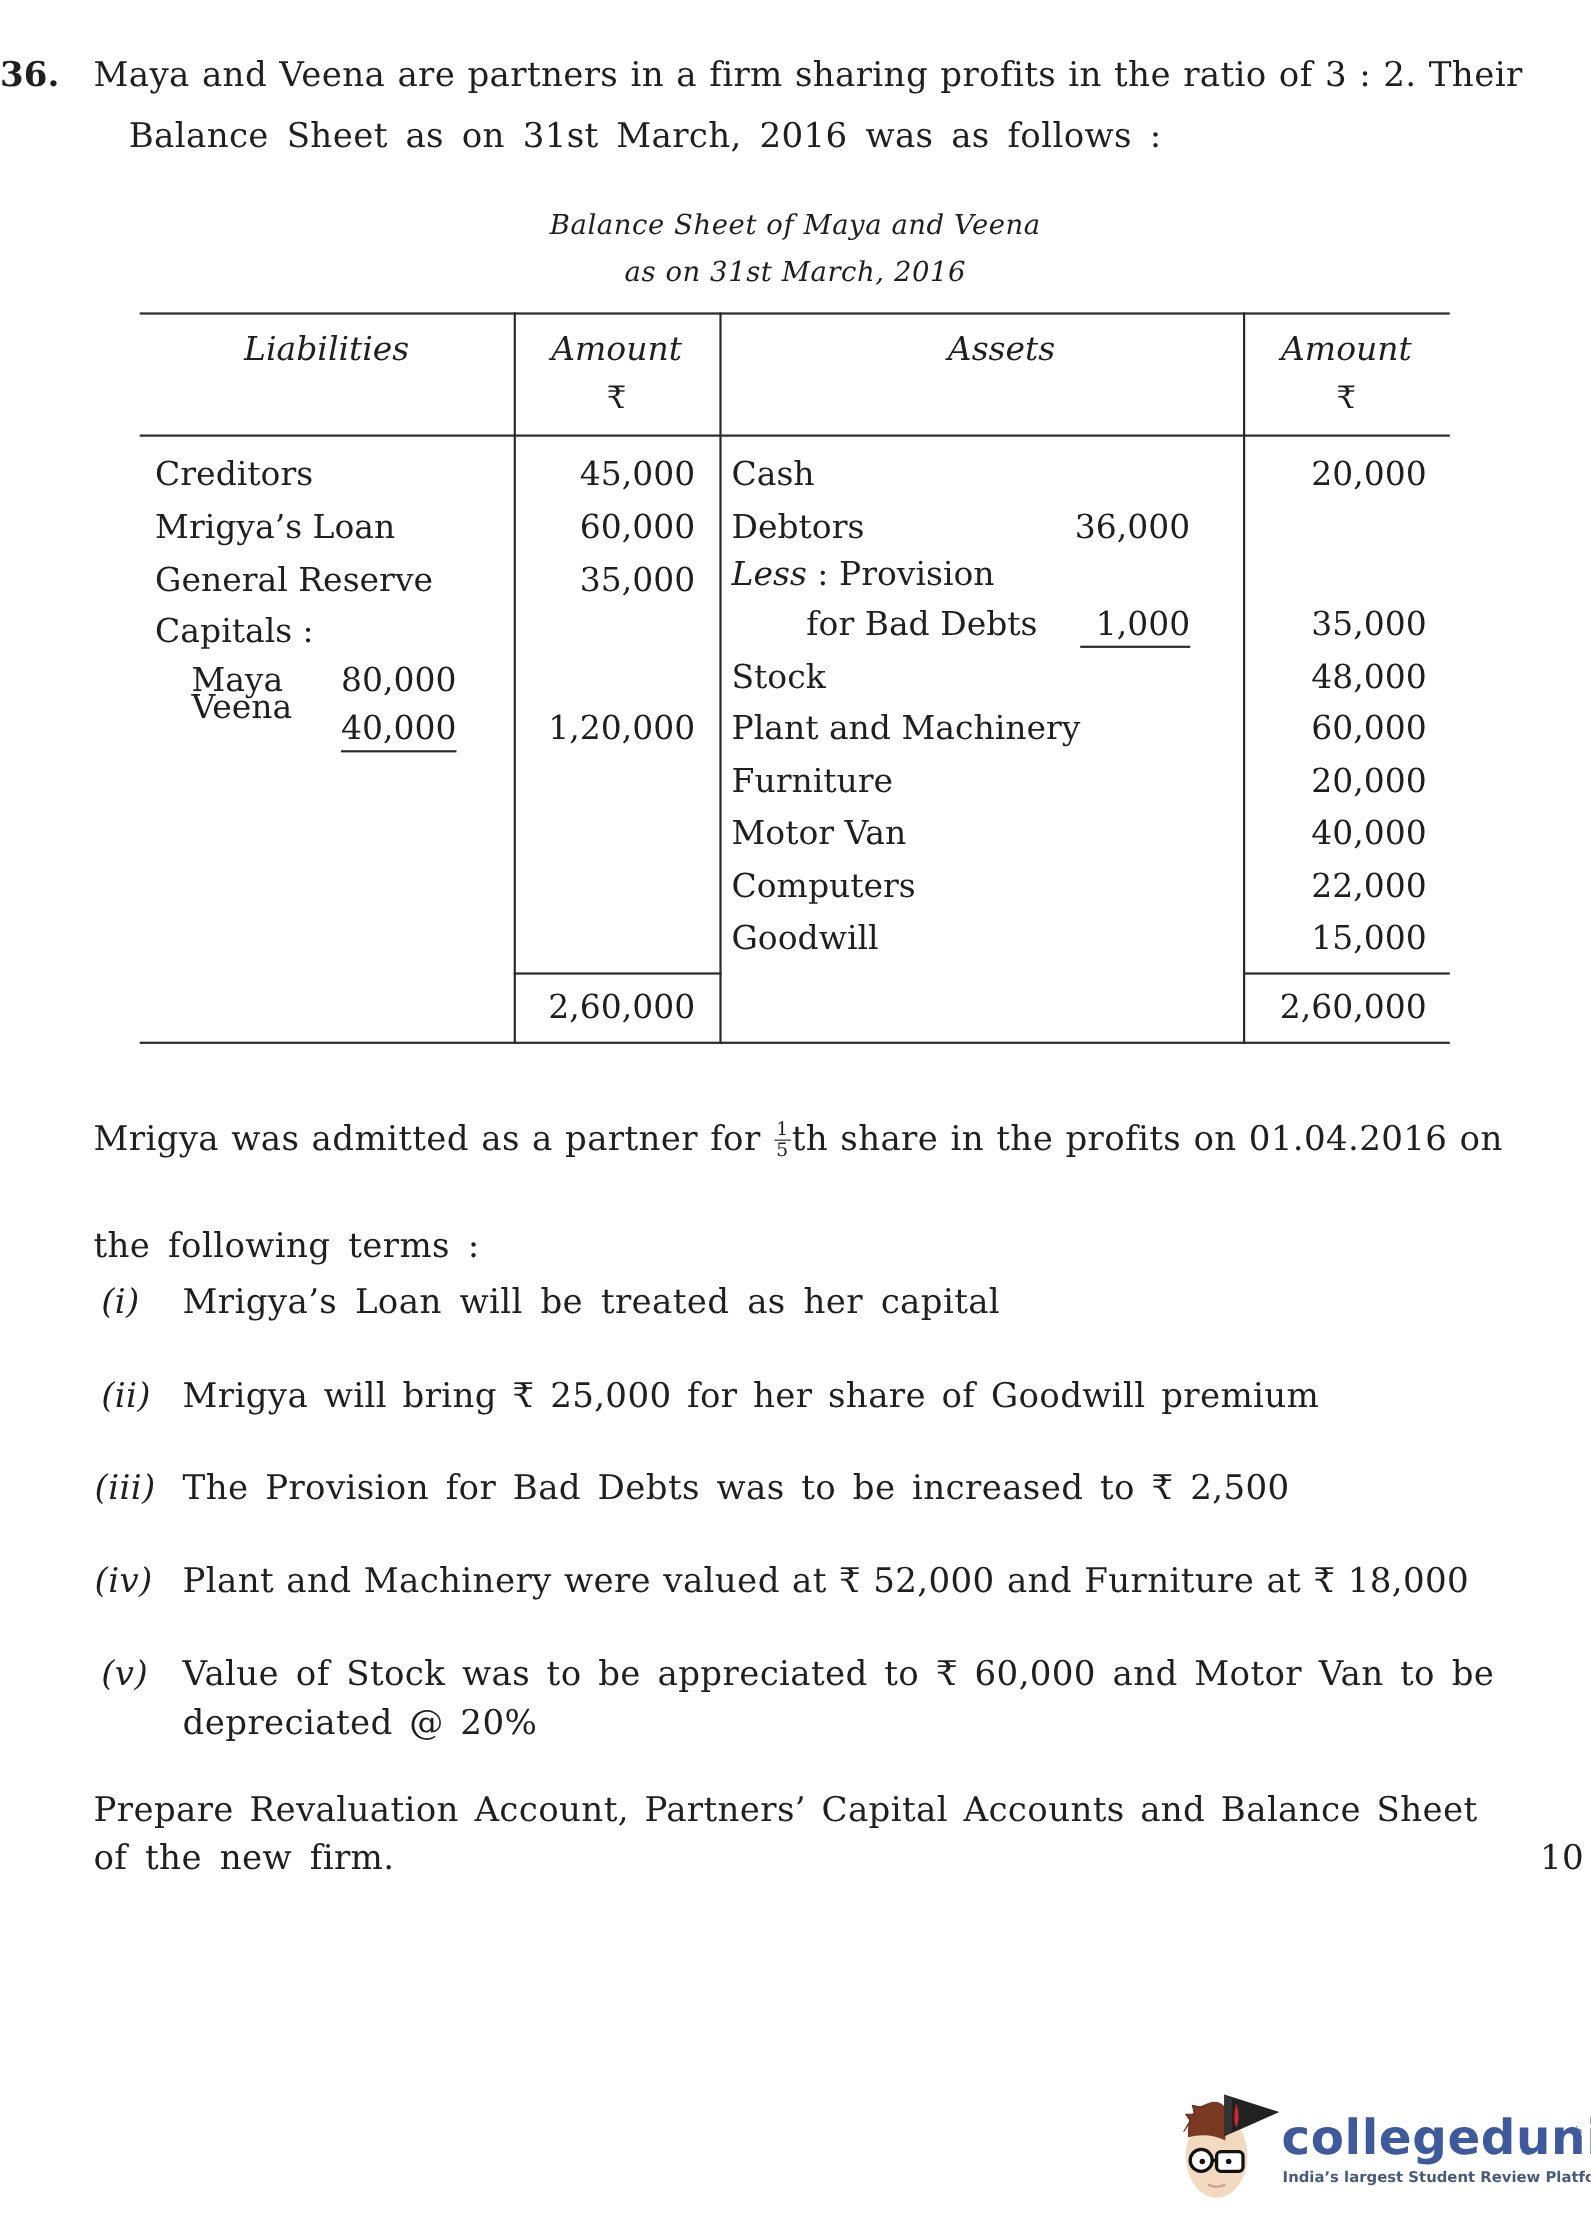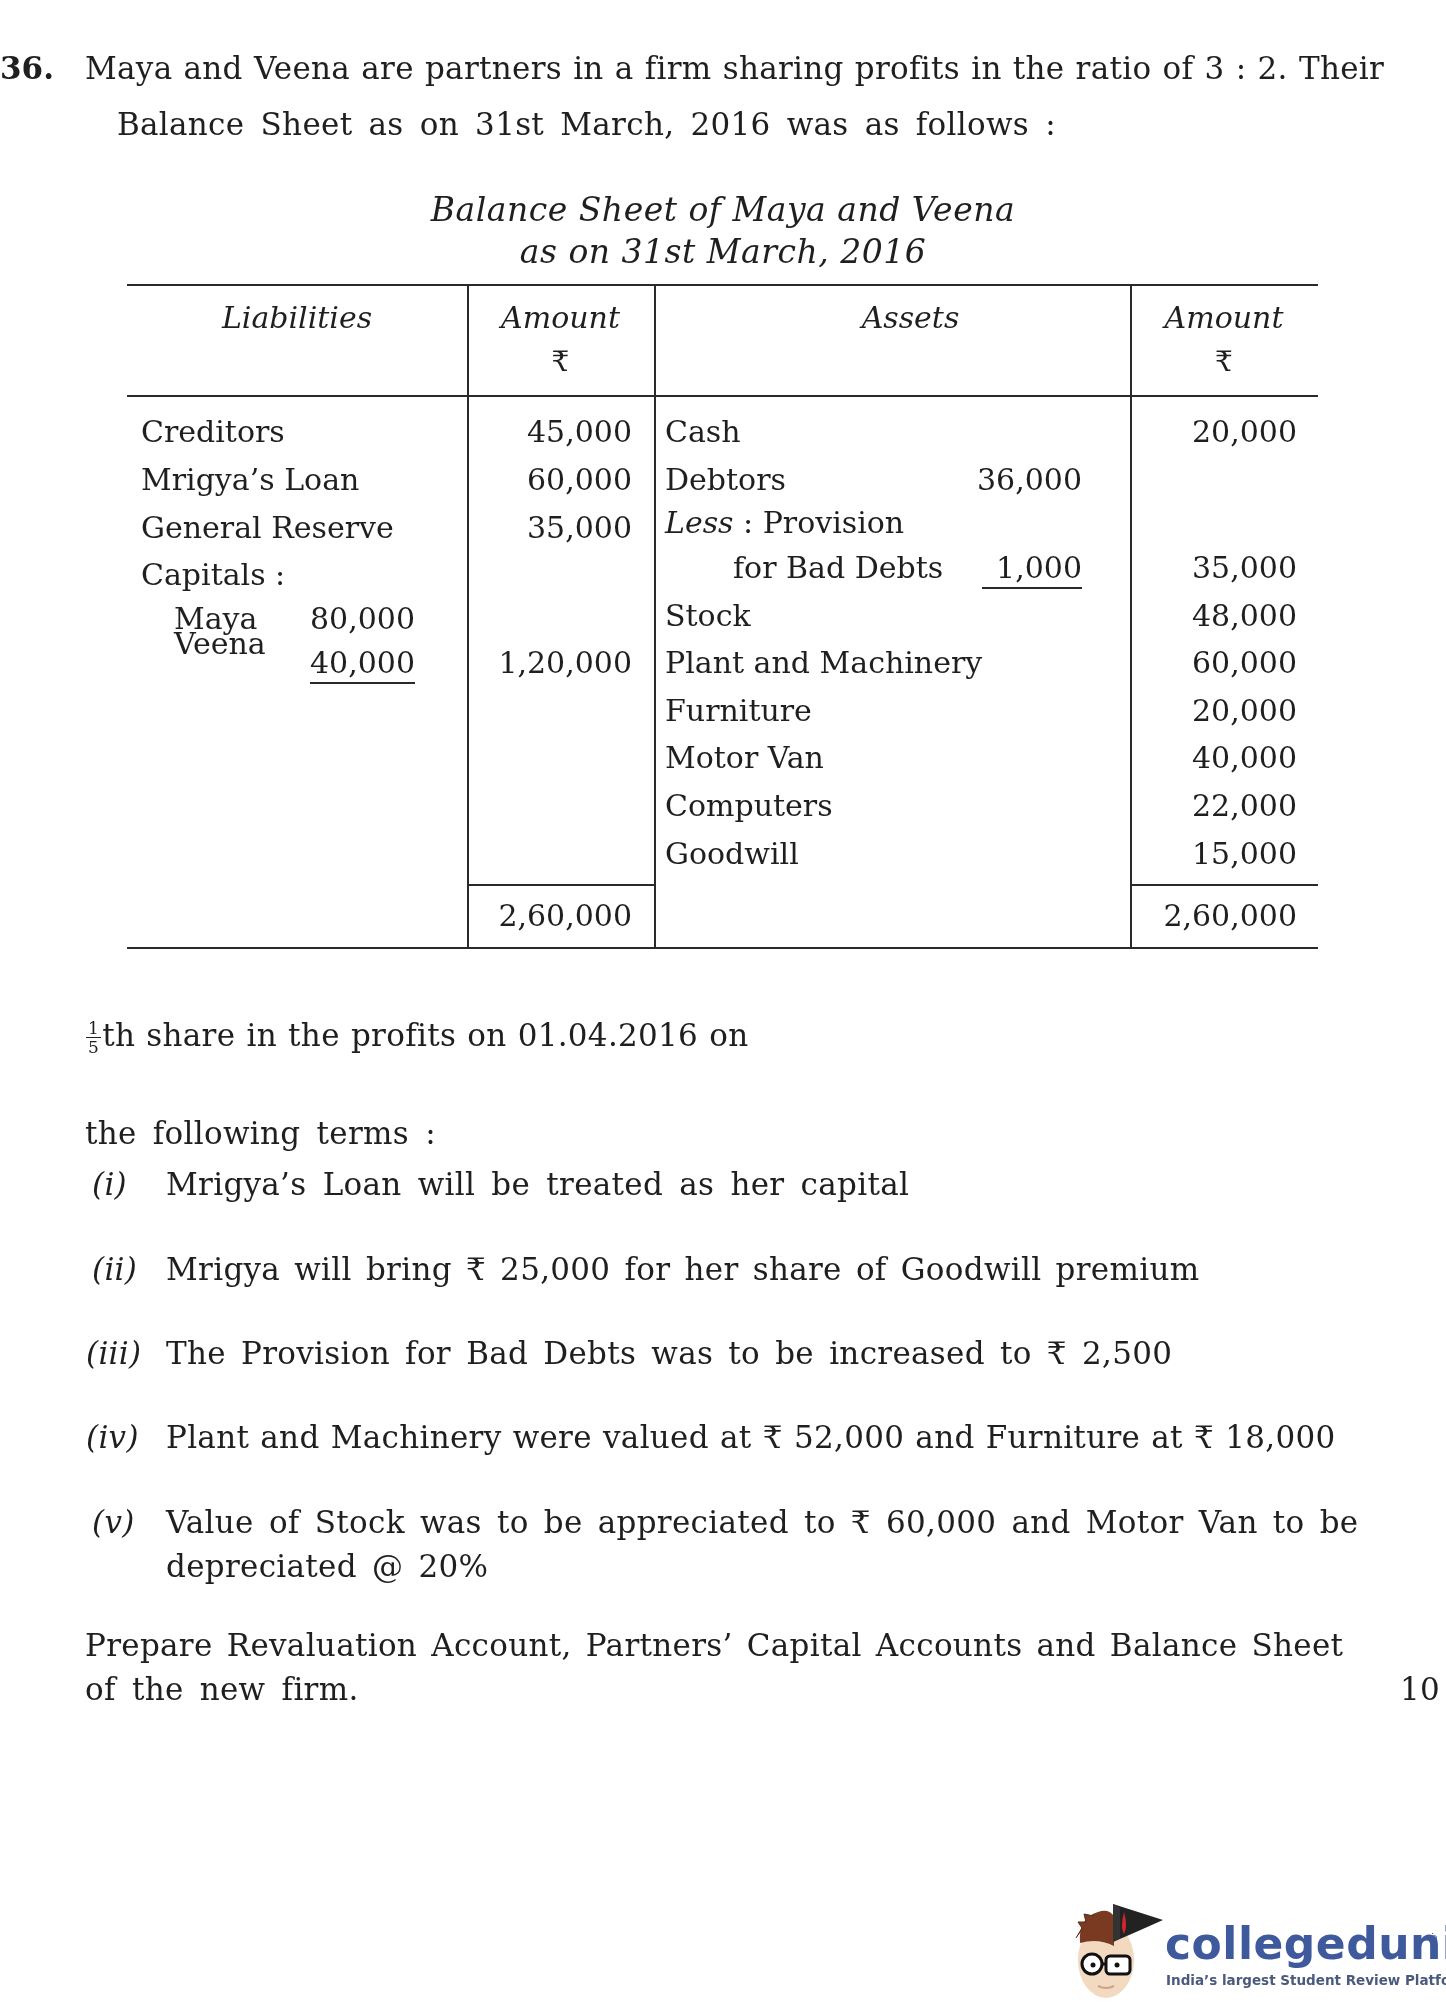--- a/index.html
+++ b/index.html
@@ -5,21 +5,21 @@
   html, body { margin: 0; padding: 0; background: #ffffff; }
   body {
     width: 1446px; height: 2014px; position: relative; overflow: hidden;
     font-family: "DejaVu Serif", "Liberation Serif", serif;
     color: #1f1f1f;
   }
   .abs { position: absolute; white-space: nowrap; }
   .txt { font-size: 31px; letter-spacing: 0.3px; }
   .qno { font-weight: bold; font-size: 31px; }
   .ital { font-style: italic; }
-  .caption { font-family: "DejaVu Serif", serif; font-style: italic; font-size: 33px; letter-spacing: 0.5px; }
+  .caption { font-family: "DejaVu Serif", serif; font-style: italic; font-size: 25px; letter-spacing: 0.5px; }
   .hdr { font-style: italic; font-size: 30px; }
   .rupee-h { font-size: 28px; }
   .cell { font-size: 30px; }
   .num { font-size: 30px; text-align: right; }
   .hline { position: absolute; background: #2a2a2a; }
   .vline { position: absolute; background: #2a2a2a; width: 2px; }
   .uline { border-bottom: 2px solid #2a2a2a; padding-bottom: 2px; }
   .frac { display: inline-block; vertical-align: middle; text-align: center; font-size: 17px; line-height: 18px; margin: 0 1px; }
   .frac .n { display: block; border-bottom: 1.5px solid #1f1f1f; padding: 0 2px; }
   .frac .d { display: block; }
@@ -89,21 +89,21 @@
 <div class="abs num" style="left:1130px; width:167px; top:693px;">20,000</div>
 <div class="abs cell" style="left:665px; top:740px;">Motor Van</div>
 <div class="abs num" style="left:1130px; width:167px; top:740px;">40,000</div>
 <div class="abs cell" style="left:665px; top:788px;">Computers</div>
 <div class="abs num" style="left:1130px; width:167px; top:788px;">22,000</div>
 <div class="abs cell" style="left:665px; top:836px;">Goodwill</div>
 <div class="abs num" style="left:1130px; width:167px; top:836px;">15,000</div>
 
 <div class="abs num" style="left:1130px; width:167px; top:898px;">2,60,000</div>
 
-<div class="abs txt" style="left:85px; top:1017px; word-spacing:1px;"> <span class="frac"><span class="n">1</span><span class="d">5</span></span><span>th share in the profits on 01.04.2016 on</span></div>
+<div class="abs txt" style="left:85px; top:1017px; word-spacing:1px;"><span>Mrigya was admitted as a partner for</span> <span class="frac"><span class="n">1</span><span class="d">5</span></span><span>th share in the profits on 01.04.2016 on</span></div>
 <div class="abs txt" style="left:85px; top:1115px; word-spacing:6px;">the following terms :</div>
 
 <div class="abs txt" style="left:92px; top:1166px; word-spacing:6px;"><span class="roman">(i)</span><span>Mrigya’s Loan will be treated as her capital</span></div>
 <div class="abs txt" style="left:92px; top:1251px; word-spacing:4px;"><span class="roman">(ii)</span><span>Mrigya will bring ₹ 25,000 for her share of Goodwill premium</span></div>
 <div class="abs txt" style="left:86px; top:1335px; word-spacing:5px;"><span class="roman" style="width:80px;">(iii)</span><span>The Provision for Bad Debts was to be increased to ₹ 2,500</span></div>
 <div class="abs txt" style="left:86px; top:1419px; word-spacing:1px;"><span class="roman" style="width:80px;">(iv)</span><span>Plant and Machinery were valued at ₹ 52,000 and Furniture at ₹ 18,000</span></div>
 <div class="abs txt" style="left:92px; top:1504px; word-spacing:5px;"><span class="roman">(v)</span><span>Value of Stock was to be appreciated to ₹ 60,000 and Motor Van to be</span></div>
 <div class="abs txt" style="left:166px; top:1548px; word-spacing:5px;">depreciated @ 20%</div>
 
 <div class="abs txt" style="left:85px; top:1627px; word-spacing:4px;">Prepare Revaluation Account, Partners’ Capital Accounts and Balance Sheet</div>

